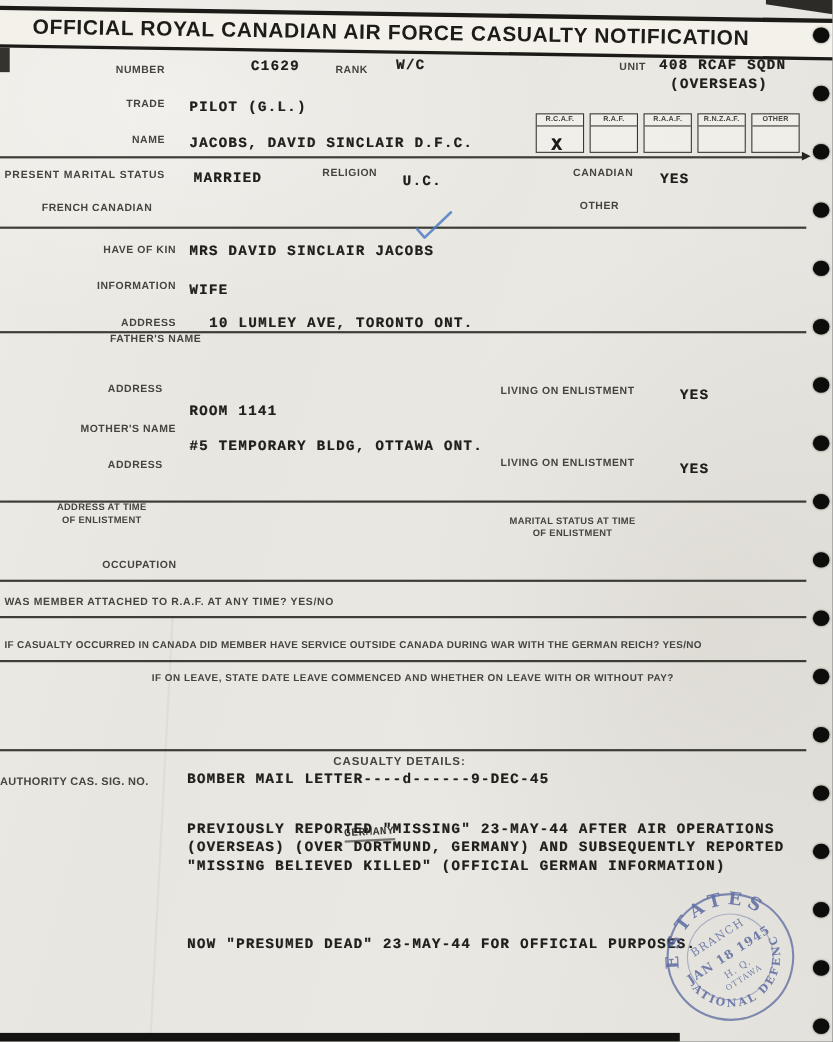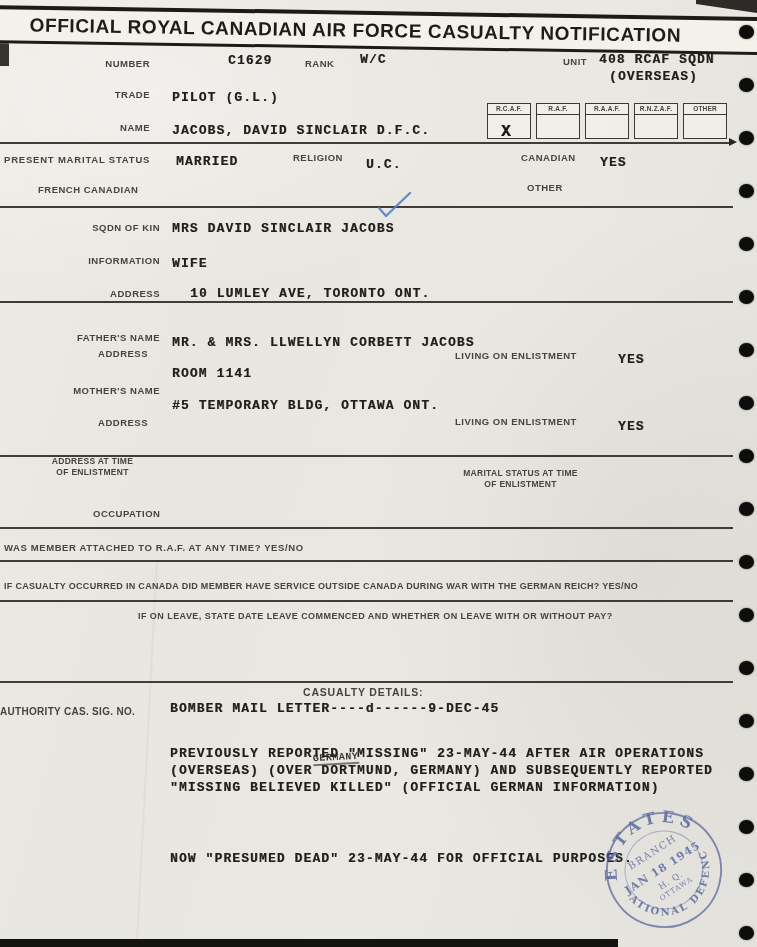--- a/index.html
+++ b/index.html
@@ -100,34 +100,33 @@
   <div class="tw" style="left:176px;top:154px;">MARRIED</div>
   <div class="lbl" style="left:293px;top:152px;">RELIGION</div>
   <div class="tw" style="left:366px;top:157px;">U.C.</div>
   <div class="lbl" style="left:521px;top:152px;">CANADIAN</div>
   <div class="tw" style="left:600px;top:155px;">YES</div>
   <div class="lbl" style="left:38px;top:184px;">FRENCH CANADIAN</div>
   <div class="lbl" style="left:527px;top:182px;">OTHER</div>
 
   <div class="hr" style="top:206px;width:733px;"></div>
 
-  <div class="lbl r" style="left:0;top:222px;width:160px;">SQDN OF KIN</div>
+  <div class="lbl r" style="left:0;top:222px;width:160px;">HAVE OF KIN</div>
   <div class="tw" style="left:172px;top:221px;">MRS DAVID SINCLAIR JACOBS</div>
   <svg class="checkmark" width="40" height="32" viewBox="0 0 40 32">
     <path d="M3 18 L10 26 L34 3" fill="none" stroke="#4f7fc2" stroke-width="2.4" stroke-linecap="round" stroke-linejoin="round" opacity=".85"></path>
   </svg>
   <div class="lbl r" style="left:0;top:255px;width:160px;">INFORMATION</div>
   <div class="tw" style="left:172px;top:256px;">WIFE</div>
   <div class="lbl r" style="left:0;top:288px;width:160px;">ADDRESS</div>
   <div class="tw" style="left:172px;top:286px;margin-left:18px;">10 LUMLEY AVE, TORONTO ONT.</div>
 
   <div class="hr" style="top:301px;width:733px;"></div>
 
-  <div class="lbl r" style="left:0;top:332px;width:160px;">FATHER'S NAME</div>
-  <div class="tw" style="left:172px;top:335px;">MR. &amp; MRS. LLWELLYN CORBETT JACOBS</div>
+  <div class="lbl r" style="left:0;top:303px;width:160px;padding-left:23px;">FATHER'S NAME</div>
   <div class="lbl r" style="left:0;top:348px;width:148px;">ADDRESS</div>
   <div class="lbl" style="left:455px;top:350px;">LIVING ON ENLISTMENT</div>
   <div class="tw" style="left:618px;top:352px;">YES</div>
   <div class="tw" style="left:172px;top:366px;">ROOM 1141</div>
   <div class="lbl r" style="left:0;top:385px;width:160px;">MOTHER'S NAME</div>
   <div class="tw" style="left:172px;top:398px;">#5 TEMPORARY BLDG, OTTAWA ONT.</div>
   <div class="lbl r" style="left:0;top:417px;width:148px;">ADDRESS</div>
   <div class="lbl" style="left:455px;top:416px;">LIVING ON ENLISTMENT</div>
   <div class="tw" style="left:618px;top:419px;">YES</div>
 

